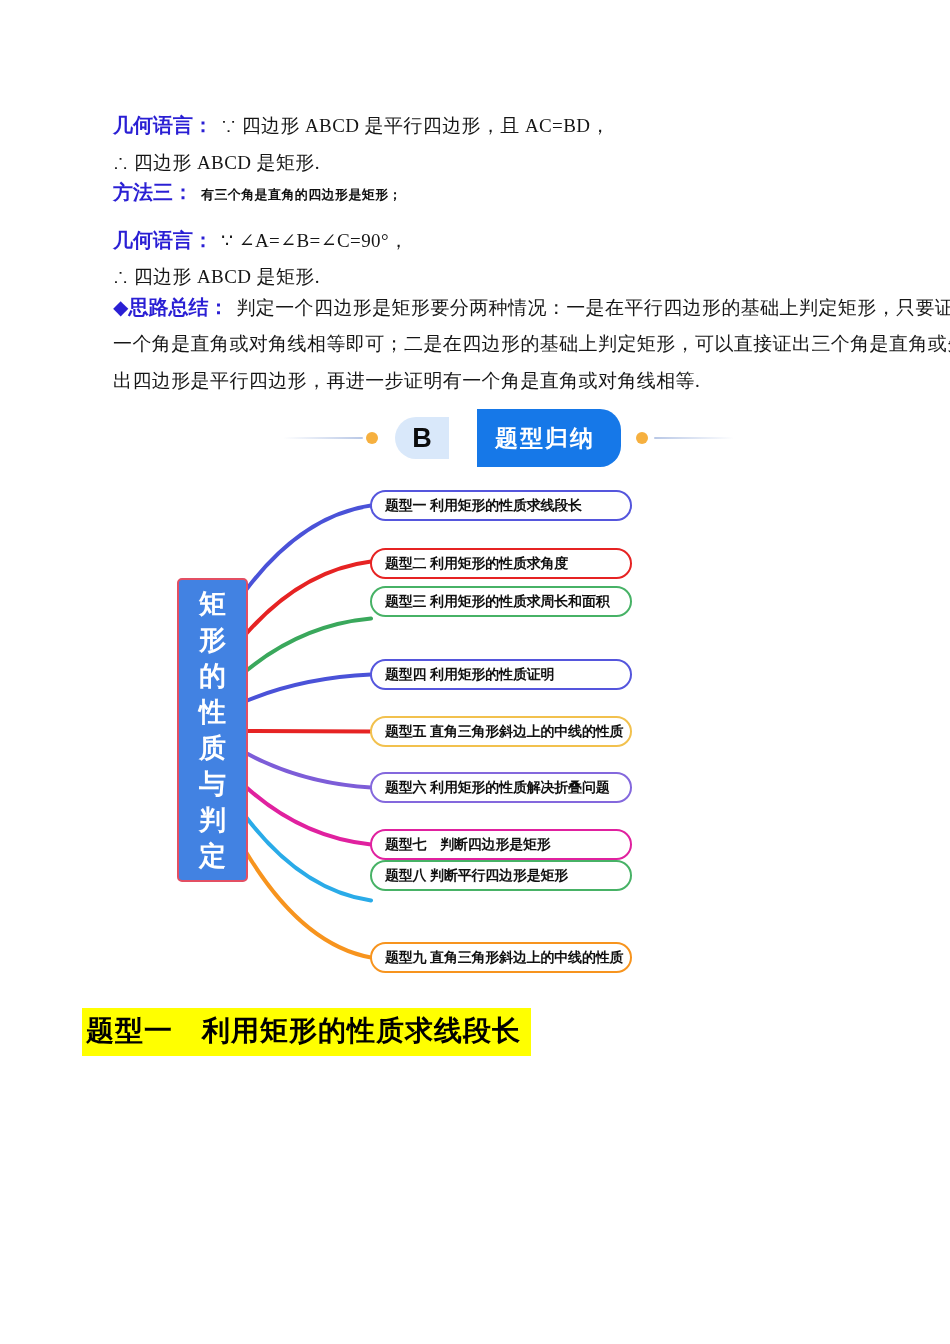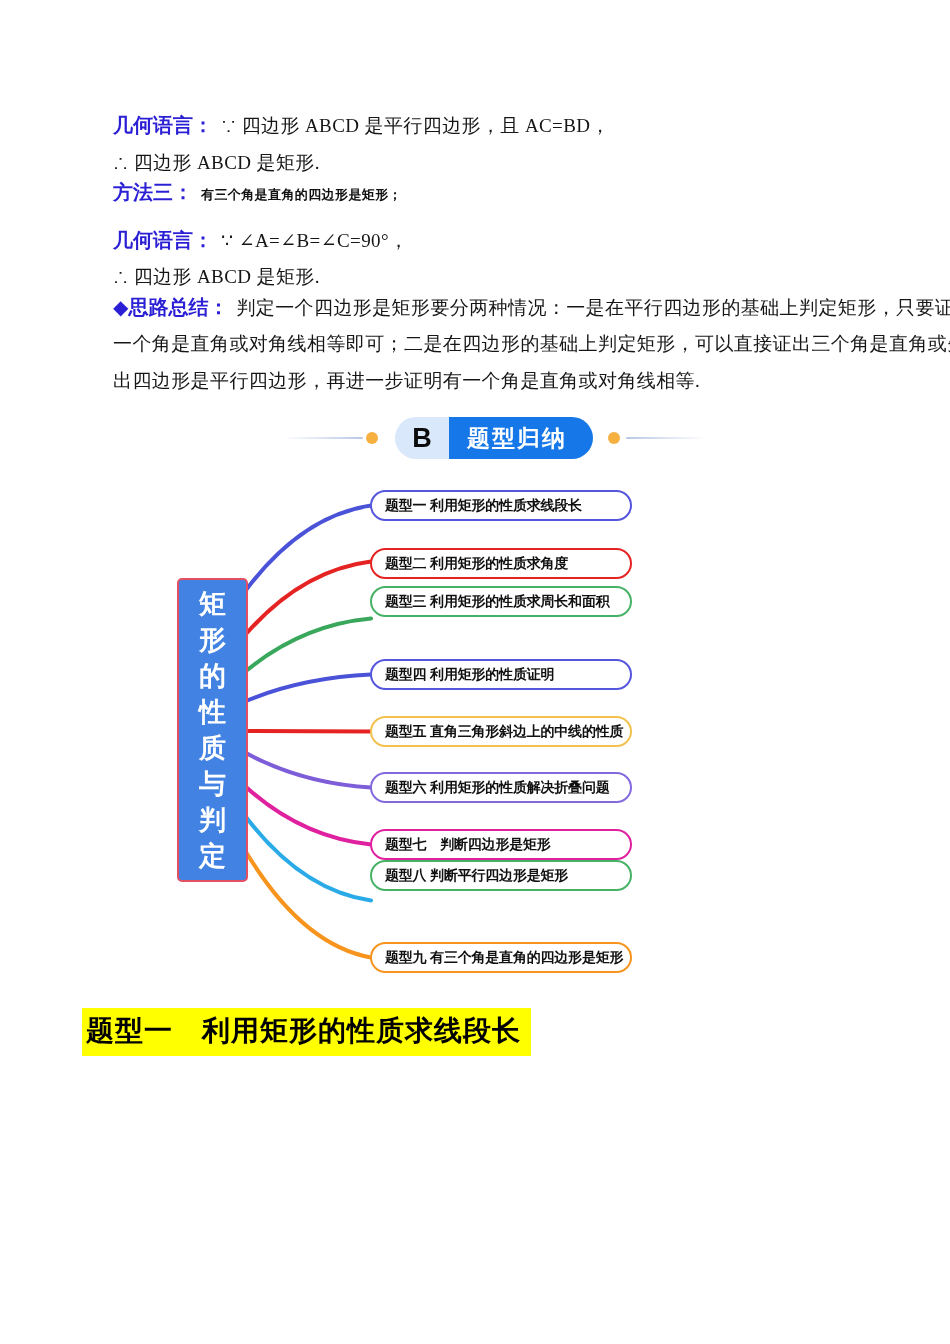--- a/index.html
+++ b/index.html
@@ -27,23 +27,23 @@
   .h-line.right{background:linear-gradient(to right,#b9c8e6,rgba(185,200,230,0));}
   .h-dot{width:12px;height:12px;border-radius:50%;background:var(--dot_orange);}
   .h-dot.d1{margin-left:3px;margin-right:17px;}
   .h-dot.d2{margin-left:15px;margin-right:6px;}
   .h-badge{
     width:54px;height:42px;background:var(--badge_bg);border-radius:21px 0 0 21px;
     display:flex;align-items:center;justify-content:center;
     font-weight:bold;font-size:27px;color:#0c0c0c;
   }
   .h-title{
-    height:42px;background:var(--header_blue);border-radius:0 21px 21px 0;
+    height:58px;background:var(--header_blue);border-radius:0 21px 21px 0;
     display:flex;align-items:center;justify-content:center;padding:0 26px 0 18px;
-    color:#ffffff;font-weight:bold;font-size:23px;letter-spacing:2px;
+    color:#ffffff;font-weight:bold;font-size:23px;letter-spacing:2px;margin-left:28px;
   }
   
   #curves{position:absolute;left:0;top:0;pointer-events:none;}
   .mm-root{
     position:absolute;left:177px;top:578px;width:71px;height:304px;
     background:var(--root_bg);border:2px solid var(--root_border);border-radius:5px;
     box-sizing:border-box;display:flex;flex-direction:column;align-items:center;
     justify-content:center;z-index:3;
   }
   .mm-root-char{
@@ -129,19 +129,19 @@
     <div class="pill" style="top: 772px; border-color: rgb(132, 104, 221);">
       <span>题型六 利用矩形的性质解决折叠问题</span>
     </div>
     <div class="pill" style="top: 829px; border-color: rgb(224, 33, 159);">
       <span>题型七　判断四边形是矩形</span>
     </div>
     <div class="pill" style="top: 860px; border-color: rgb(71, 178, 102);">
       <span>题型八 判断平行四边形是矩形</span>
     </div>
     <div class="pill" style="top: 942px; border-color: rgb(247, 148, 30);">
-      <span>题型九 有三个角是直角的四边形是矩形</span>
+      <span>题型九 直角三角形斜边上的中线的性质</span>
     </div>
   </div>
 
 <div class="footer-heading">
   <span class="hl">题型一　利用矩形的性质求线段长</span>
 </div>
 
 </body></html>

